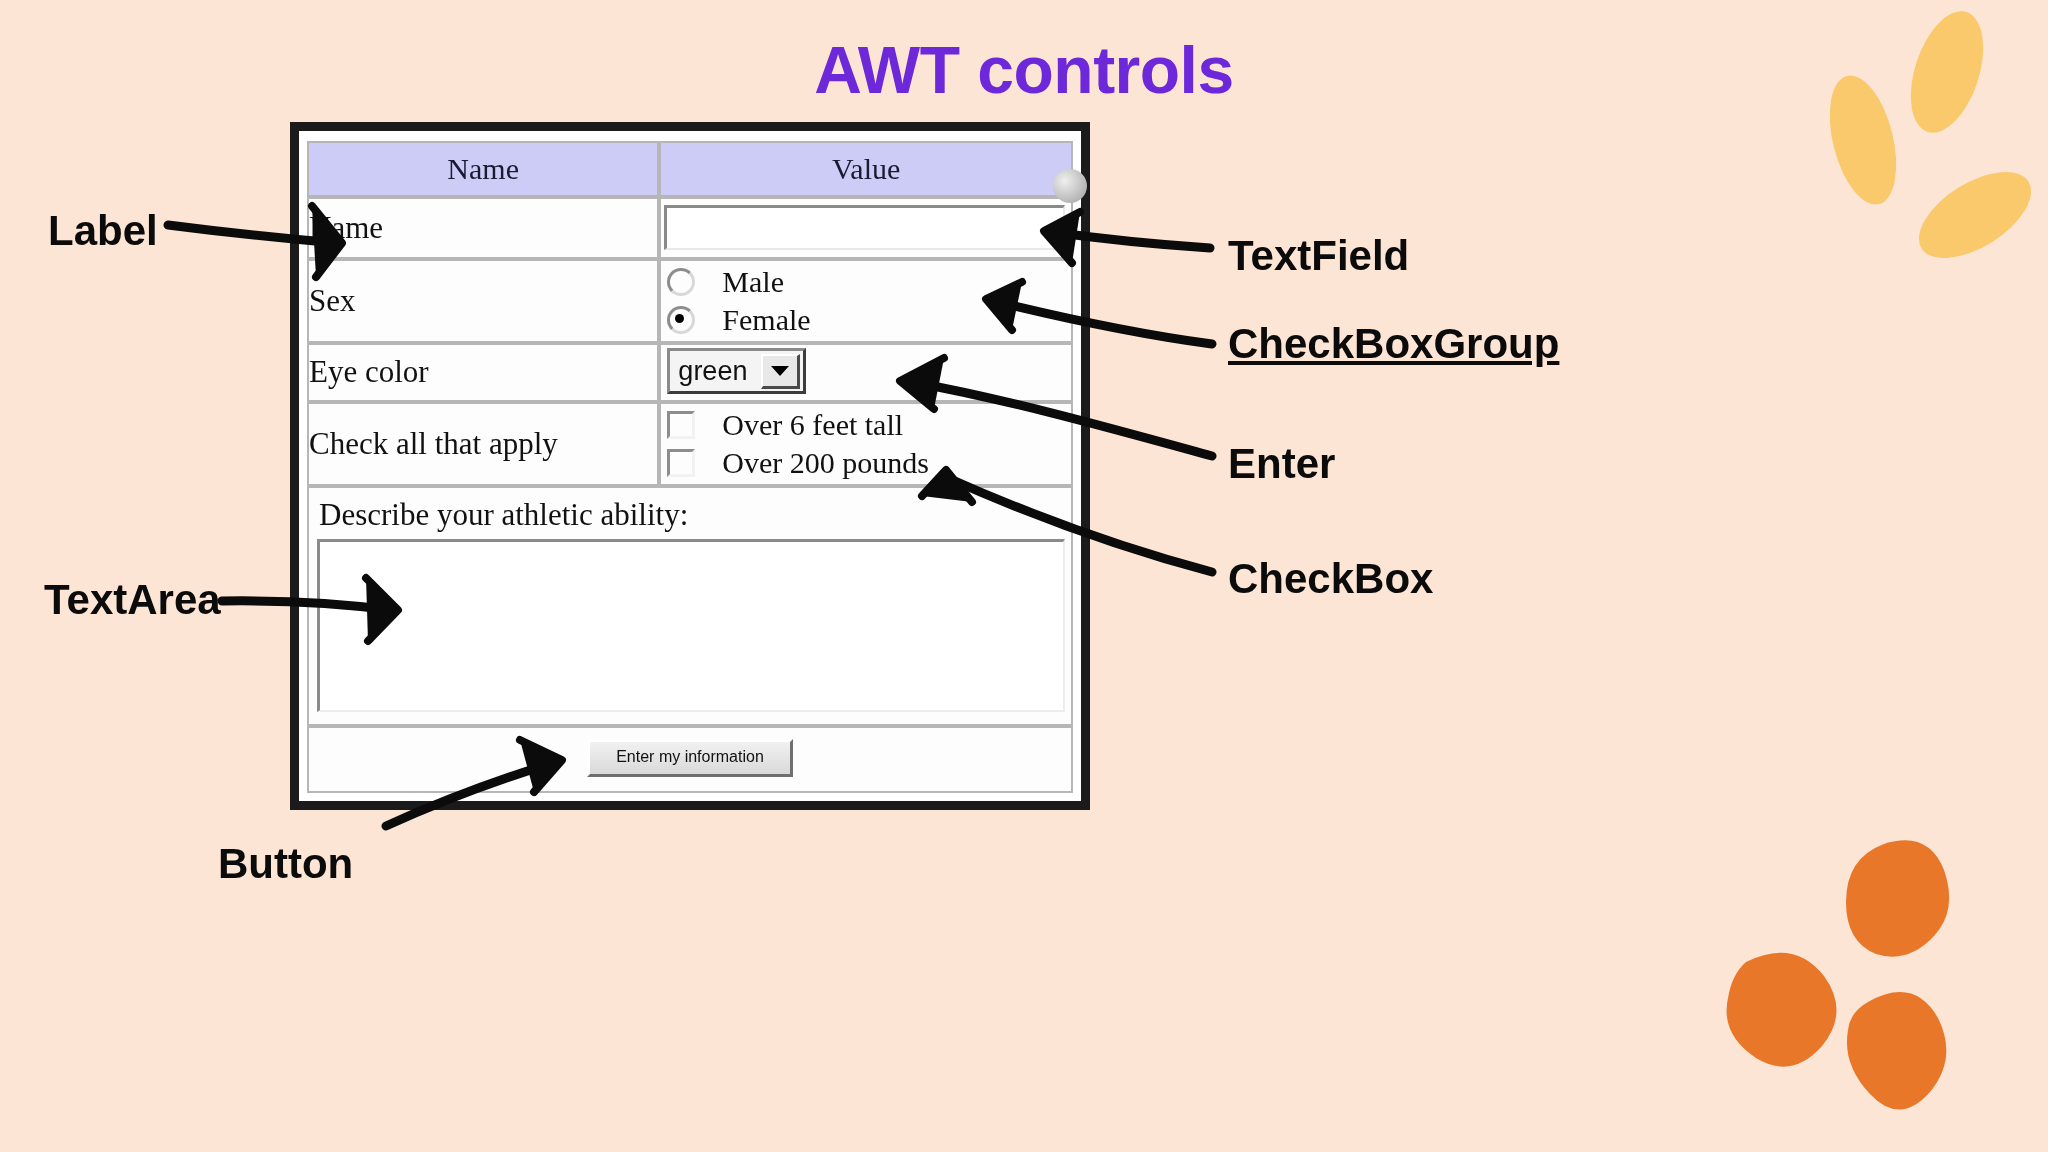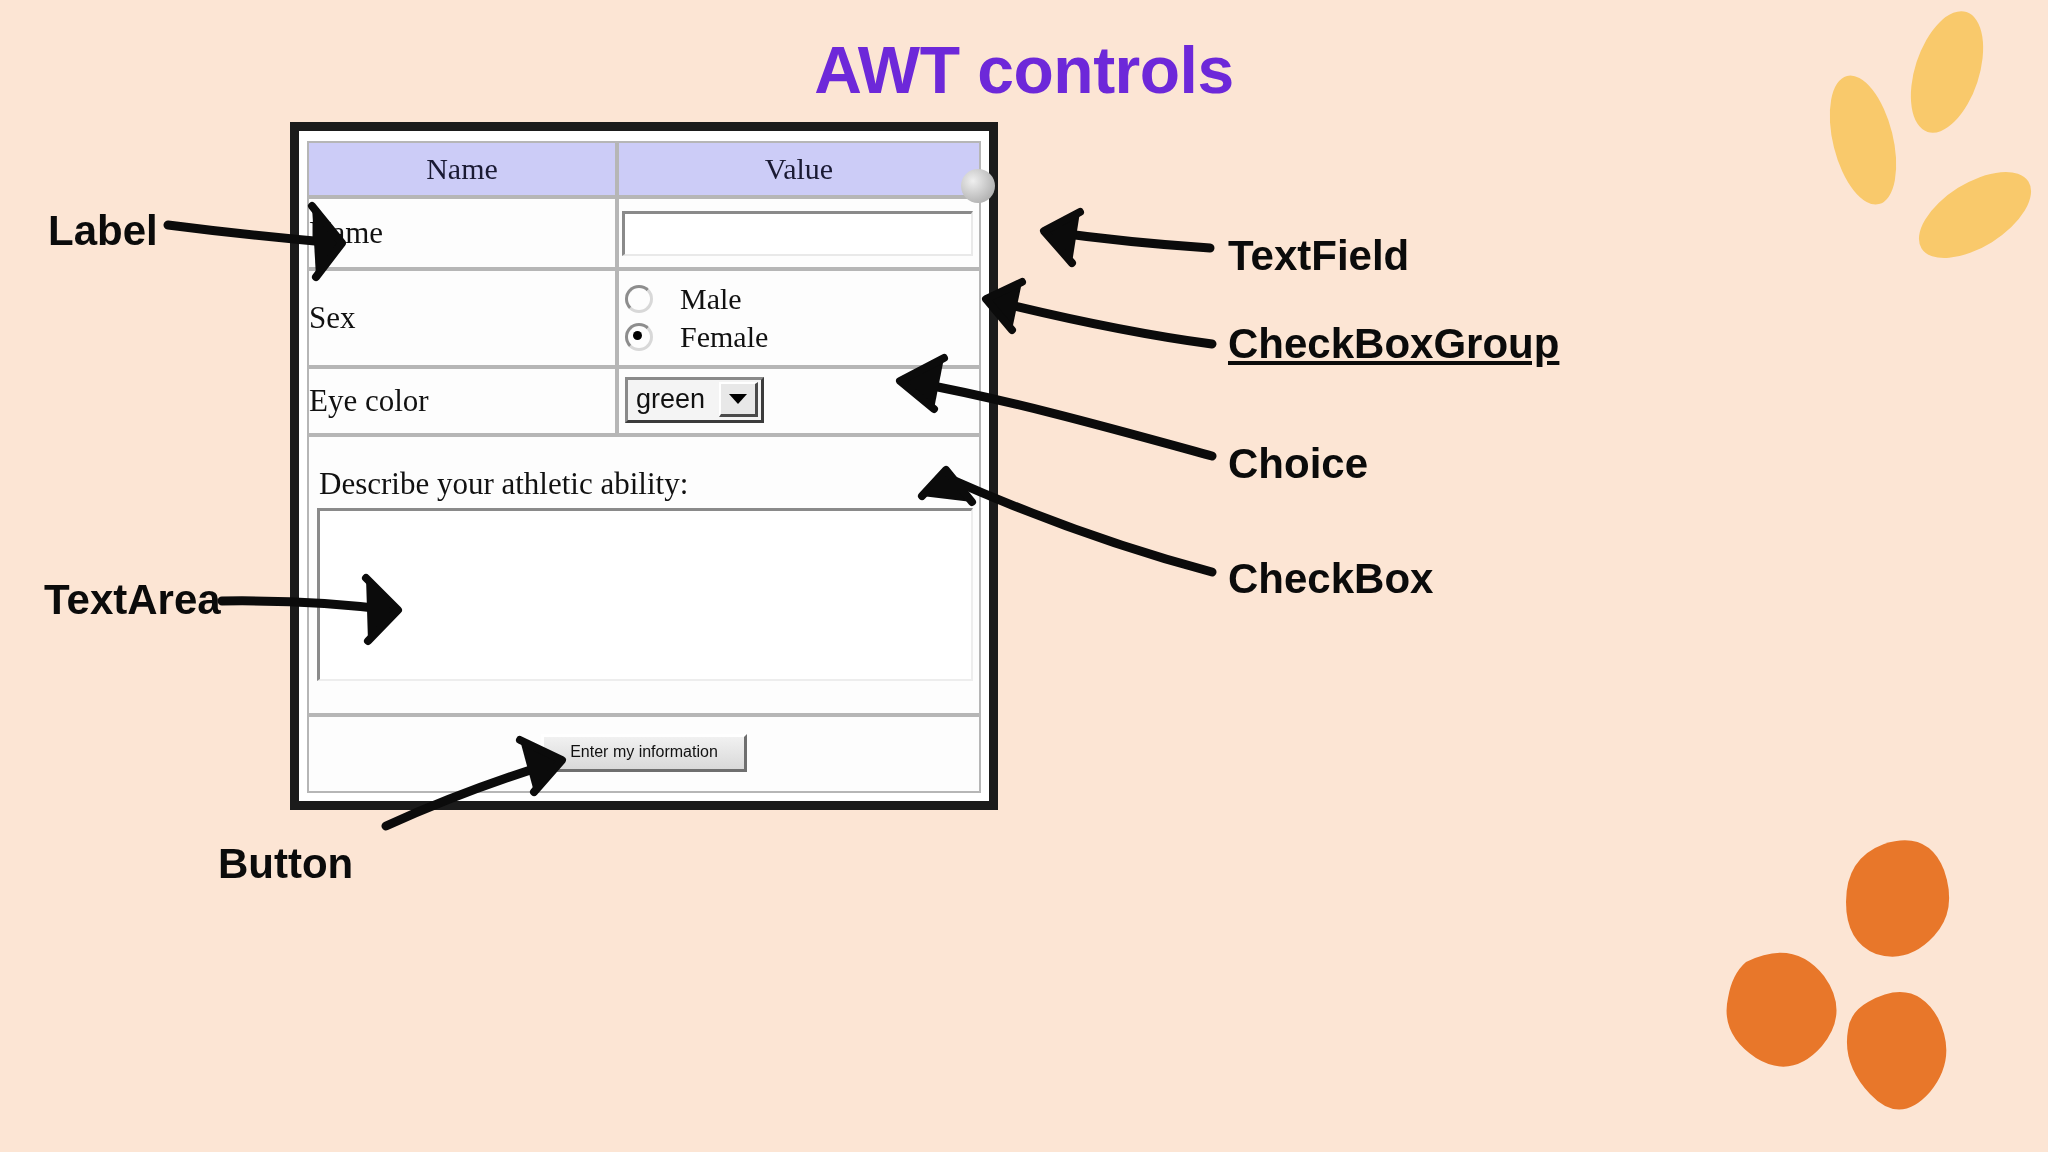--- a/index.html
+++ b/index.html
@@ -20,21 +20,21 @@
     position:absolute;top:32px;left:0;width:2048px;
     text-align:center;
     font-size:66px;font-weight:bold;color:#6d28d9;
     letter-spacing:-0.5px;
     font-family:"Liberation Sans",sans-serif;
   }
 
   
   #applet{
     position:absolute;left:290px;top:122px;
-    width:708px;height:688px;
+    width:800px;height:688px;
     background:#ffffff;
     border:9px solid #1b1b1b;
     box-sizing:border-box;
     padding:10px 8px 8px 8px;
   }
   #formtable{
     width:100%;height:100%;
     border-collapse:separate;
     border-spacing:0;
     background:#ffffff;
@@ -225,20 +225,33 @@
       <td class="valcell">
         <div class="choice">
           <span>green</span>
           <span class="caret">
                 <i></i>
               </span>
         </div>
       </td>
     </tr>
 
+    <tr>
+      <td class="lbl">Check all that apply</td>
+      <td class="valcell">
+        <div class="checkrow">
+          <span class="checkbox"></span>
+          <span>Over 6 feet tall</span>
+        </div>
+        <div class="checkrow">
+          <span class="checkbox"></span>
+          <span>Over 200 pounds</span>
+        </div>
+      </td>
+    </tr>
 
     <tr>
       <td colspan="2">
         <div class="talabel">Describe your athletic ability:</div>
         <div class="textarea"></div>
       </td>
     </tr>
 
     <tr>
       <td colspan="2">
@@ -275,14 +288,14 @@
     <path d="M1212 572 C 1110 545, 1020 510, 948 478"></path>
     <path d="M922 496 L 946 470 L 972 502" fill="#0b0b0b" stroke-width="8"></path>
   </g>
 </svg>
 
 <div class="anno" id="anno-label">Label</div>
 <div class="anno" id="anno-textarea">TextArea</div>
 <div class="anno" id="anno-button">Button</div>
 <div class="anno" id="anno-textfield">TextField</div>
 <div class="anno" id="anno-cbg">CheckBoxGroup</div>
-<div class="anno" id="anno-choice">Choice</div>
+<div class="anno" id="anno-choice">Enter</div>
 <div class="anno" id="anno-checkbox">CheckBox</div>
 
 </body></html>

